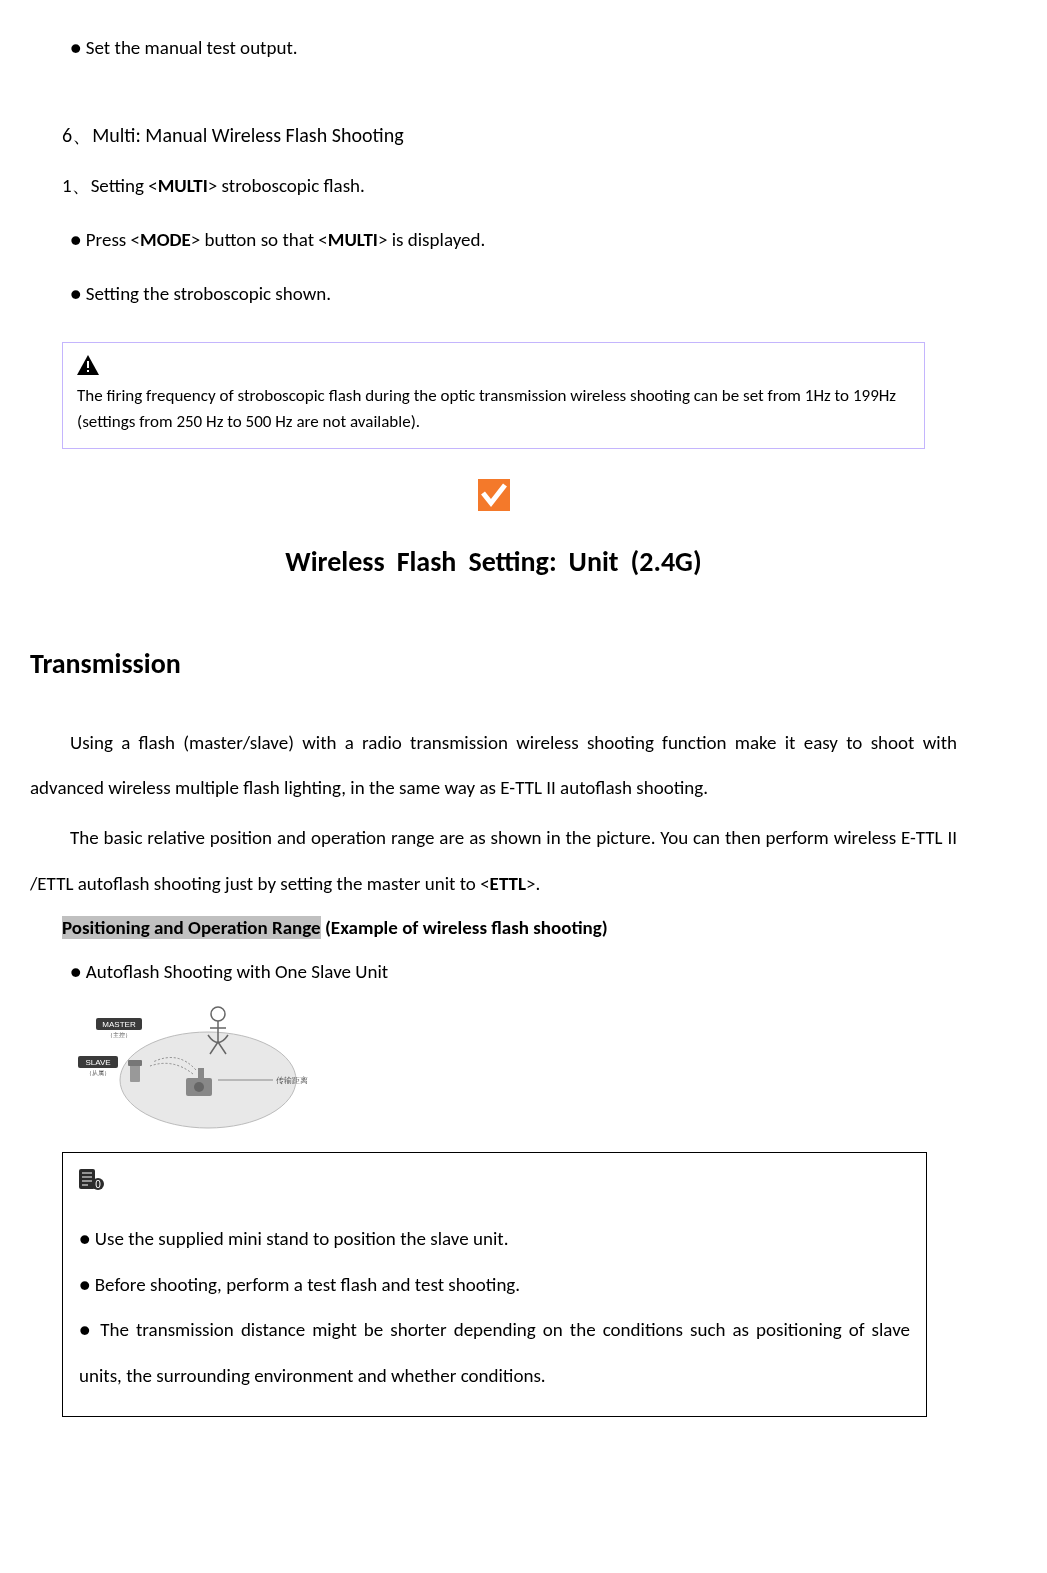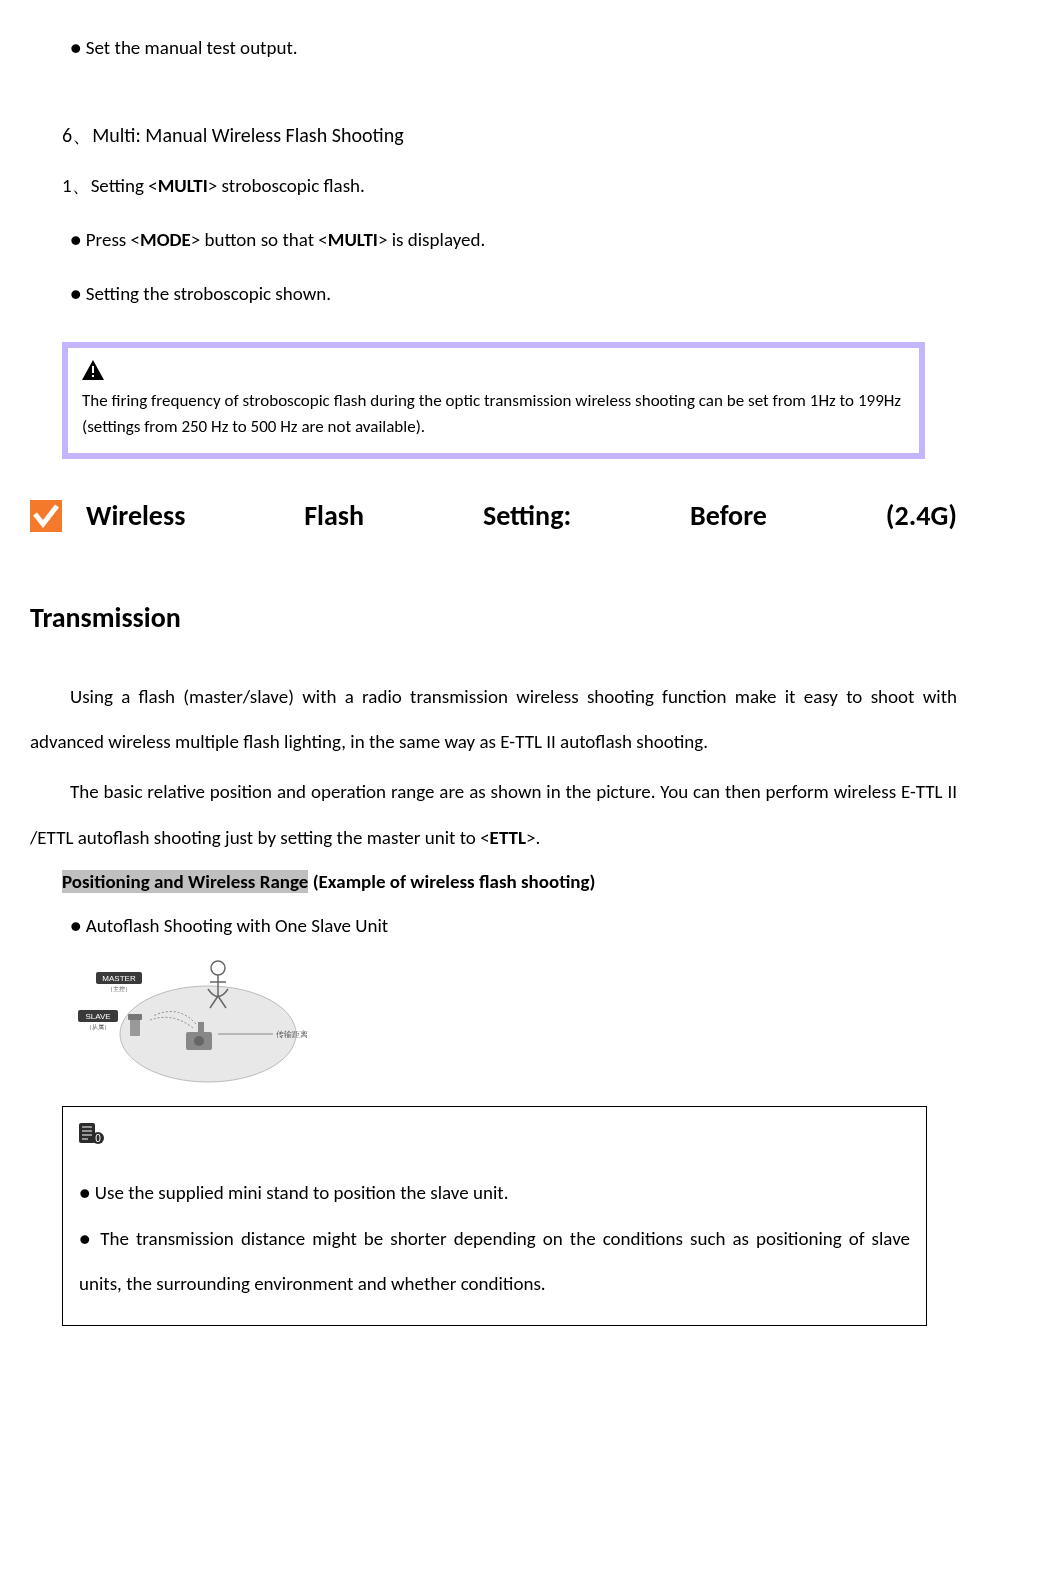--- a/index.html
+++ b/index.html
@@ -23,34 +23,35 @@
     font-weight: normal;
     margin: 50px 0 14px 32px;
   }
   h2.wireless {
     font-size: 28px;
     font-weight: bold;
     margin: 30px 0 10px 0;
     display: flex;
     align-items: center;
     gap: 24px;
+    flex-direction: column;
   }
   h2.wireless .title-row {
     flex: 1;
     display: flex;
     justify-content: space-between;
     gap: 12px;
   }
   h2.transmission {
     font-size: 28px;
     font-weight: bold;
     margin: 48px 0 30px 0;
   }
   .warn-box {
-    border: 6px solid #c4b5fd;
+    border: 1px solid #c4b5fd;
     padding: 12px 14px 14px 14px;
     margin: 30px 32px 20px 32px;
     font-size: 17px;
     line-height: 1.5;
   }
   .warn-box svg {
     display: block;
     margin-bottom: 8px;
   }
   .info-box {
@@ -113,34 +114,34 @@
 
 <h2 class="wireless">
   <svg width="32" height="32" viewBox="0 0 32 32">
     <rect x="0" y="0" width="32" height="32" fill="#f4792a"></rect>
     <path d="M5 14 L13 24 L27 6" stroke="#fff" stroke-width="5" fill="none"></path>
   </svg>
   <span class="title-row">
     <span>Wireless</span>
     <span>Flash</span>
     <span>Setting:</span>
-    <span>Before</span>
+    <span>Unit</span>
     <span>(2.4G)</span>
   </span>
 </h2>
 <h2 class="transmission">Transmission</h2>
 
 <p class="justify para-indent" style="line-height:2.4;">Using a flash (master/slave) with a radio transmission wireless shooting function make it easy to shoot with advanced wireless multiple flash lighting, in the same way as E-TTL II autoflash shooting.</p>
 
 <p class="justify para-indent" style="line-height:2.4;">
   <span>The basic relative position and operation range are as shown in the picture. You can then perform wireless E-TTL II /ETTL autoflash shooting just by setting the master unit to &lt;</span><b>ETTL</b><span>&gt;.</span>
 </p>
 
 <div class="subhead">
-  <span class="highlight">Positioning and Wireless Range</span><span> (Example of wireless flash shooting)</span>
+  <span class="highlight">Positioning and Operation Range</span><span> (Example of wireless flash shooting)</span>
 </div>
 
 <div class="bullet" style="margin-top:6px;">● <span>Autoflash Shooting with One Slave Unit</span></div>
 
 <div class="figure">
   <svg width="230" height="130" viewBox="0 0 230 130">
     <ellipse cx="130" cy="80" rx="88" ry="48" fill="#e8e8e8" stroke="#bbb"></ellipse>
     <rect x="18" y="18" width="46" height="12" rx="2" fill="#3a3a3a"></rect>
     <text x="41" y="27" font-size="8" fill="#fff" text-anchor="middle" font-family="Arial">MASTER</text>
     <text x="41" y="37" font-size="6" fill="#555" text-anchor="middle">（主控）</text>
@@ -166,14 +167,15 @@
 </div>
 
 <div class="info-box">
   <svg class="info-icon" width="26" height="24" viewBox="0 0 26 24">
     <rect x="0" y="2" width="16" height="20" rx="2" fill="#2b2b2b"></rect>
     <path d="M3 6 h10 M3 10 h10 M3 14 h10 M3 18 h6" stroke="#fff" stroke-width="1.2"></path>
     <circle cx="19" cy="17" r="6" fill="#2b2b2b"></circle>
     <text x="19" y="21" font-size="10" fill="#fff" text-anchor="middle" font-family="Arial">0</text>
   </svg>
   <div>● <span>Use the supplied mini stand to position the slave unit.</span></div>
+  <div>● <span>Before shooting, perform a test flash and test shooting.</span></div>
   <div class="justify">● <span>The transmission distance might be shorter depending on the conditions such as positioning of slave units, the surrounding environment and whether conditions.</span></div>
 </div>
 
 </body></html>

